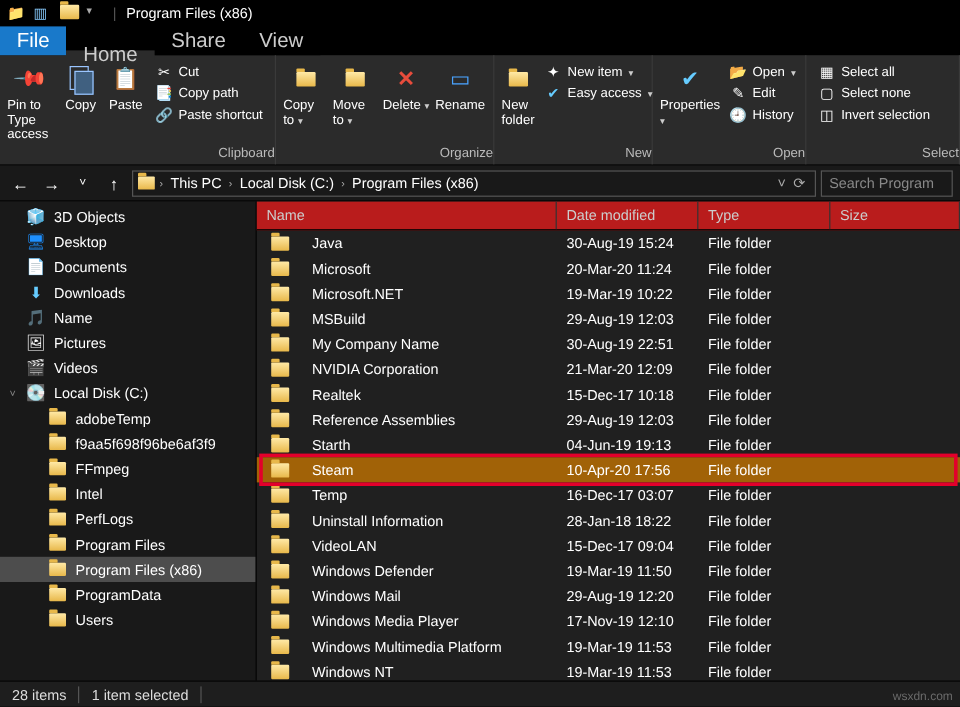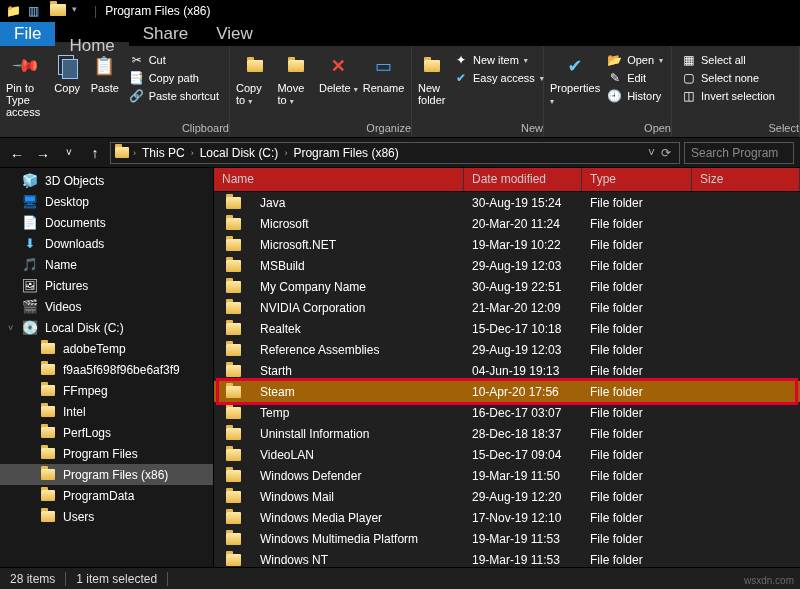--- a/index.html
+++ b/index.html
@@ -436,21 +436,21 @@
             <span>Temp</span>
           </div>
           <div class="rc-date">16-Dec-17 03:07</div>
           <div class="rc-type">File folder</div>
         </div>
         <div class="row">
           <div class="rc-name">
             <span class="folder-glyph" style="width: 15px; height: 12px;"></span>
             <span>Uninstall Information</span>
           </div>
-          <div class="rc-date">28-Dec-18 18:37</div>
+          <div class="rc-date">28-Jan-18 18:22</div>
           <div class="rc-type">File folder</div>
         </div>
         <div class="row">
           <div class="rc-name">
             <span class="folder-glyph" style="width: 15px; height: 12px;"></span>
             <span>VideoLAN</span>
           </div>
           <div class="rc-date">15-Dec-17 09:04</div>
           <div class="rc-type">File folder</div>
         </div>

